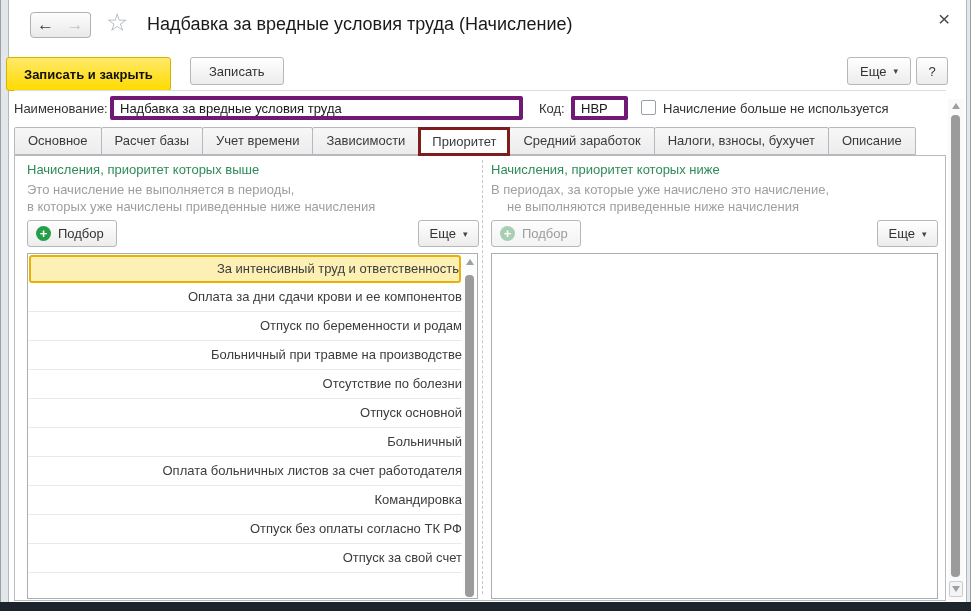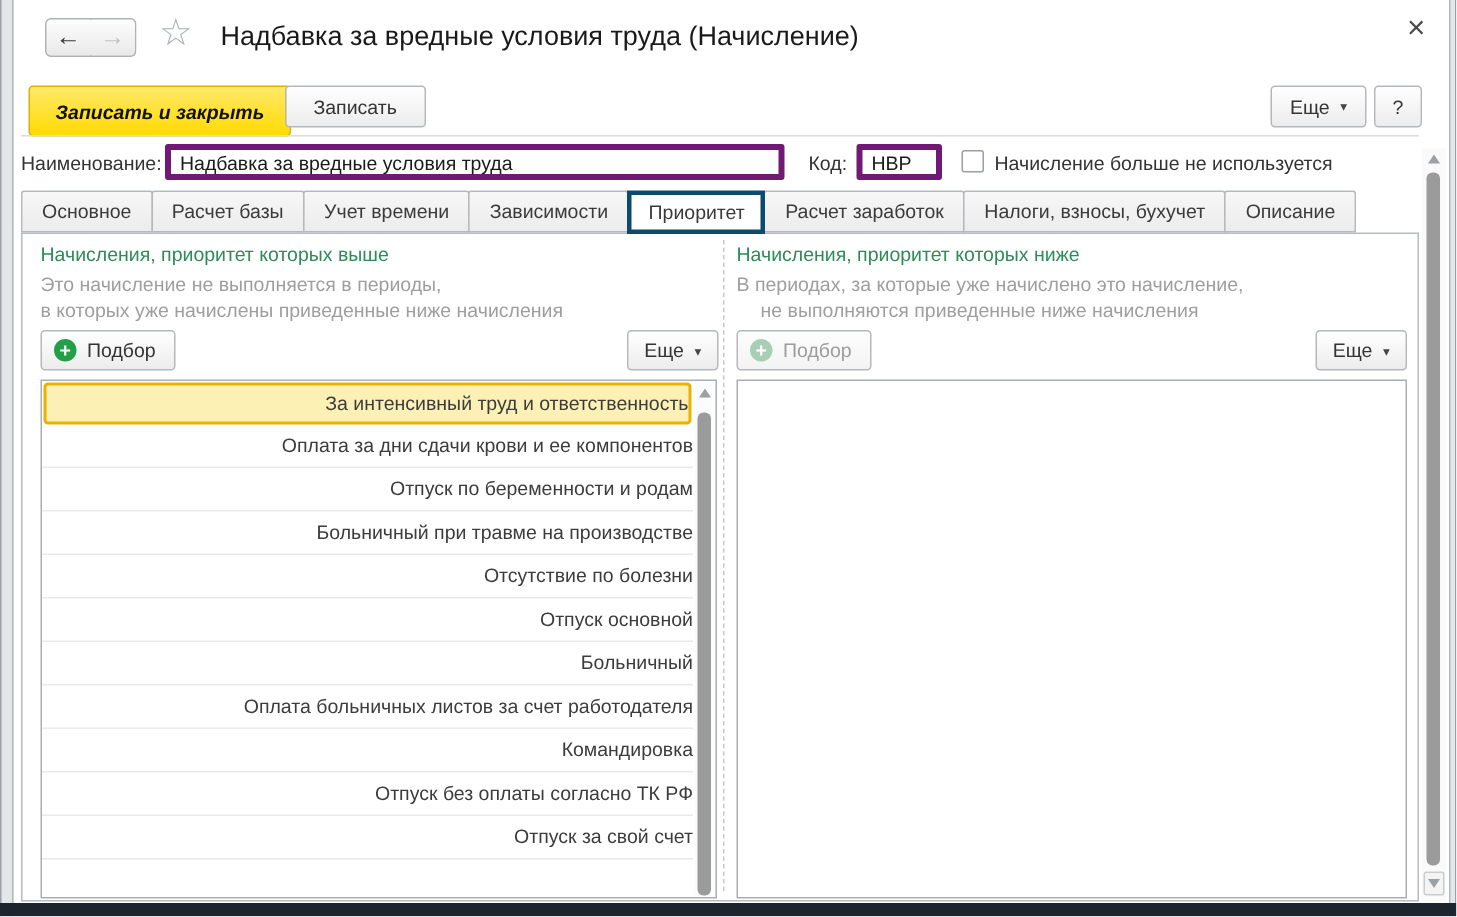--- a/index.html
+++ b/index.html
@@ -25,23 +25,23 @@
   .nav-back .glyph { font-size:17px; font-weight:bold; color:#3a3a3a; }
   .nav-fwd  .glyph { font-size:17px; font-weight:bold; color:#c0c4c8; }
   .star { position:absolute; left:106px; top:8px; font-size:25px; color:#aab0b6; cursor:pointer; line-height:28px;}
   .win-title { position:absolute; left:147px; top:14px; font-size:18px; color:#1a1a1a; white-space:nowrap; }
   .close-x { position:absolute; left:938px; top:8px; font-size:21px; color:#4a4a4a; cursor:pointer; line-height:22px;}
 
   
   .btn { display:inline-flex; align-items:center; justify-content:center; height:28px;
          background:linear-gradient(#ffffff,#ececec); border:1px solid #b4b8bc; border-radius:3px;
          color:#333; font-size:13px; cursor:pointer; white-space:nowrap; }
-  .btn-yellow { position:absolute; left:19px; top:57px; padding:16px 17px; font-weight:bold;
+  .btn-yellow { position:absolute; left:6px; top:57px; padding:16px 17px; font-weight:bold;
                 background:linear-gradient(#ffe96a, var(--primary-button-yellow,#ffdb00));
-                border:1px solid #d8b200; color:#111;font-style:italic; }
+                border:1px solid #d8b200; color:#111; }
   .btn-save   { position:absolute; left:190px; top:57px; padding:0 18px; }
   .btn-more-top { position:absolute; left:847px; top:57px; width:64px; }
   .btn-help   { position:absolute; left:916px; top:57px; width:32px; }
   .dd { font-size:9px; color:#444; margin-left:7px; line-height:10px; }
   .cmd-sep { position:absolute; left:14px; top:90px; width:932px; height:1px; background:#dcdcdc; }
 
   
   .form-label { position:absolute; top:101px; color:#333; white-space:nowrap; }
   .lbl-name { left:14px; }
   .lbl-code { left:539px; }
@@ -52,21 +52,21 @@
   .input-code { left:571px; width:57px; }
   .checkbox { position:absolute; left:641px; top:100px; width:15px; height:15px; background:#fff;
               border:1px solid #9aa0a5; border-radius:2px; cursor:pointer; }
 
   
   .tabbar { position:absolute; left:14px; top:127px; display:flex; align-items:flex-start; height:29px; }
   .tab { height:28px; line-height:26px; padding:0 13px; background:linear-gradient(#f7f7f7,#ececec);
          border:1px solid #b5b9bd; margin-right:-1px; color:#3a3a3a; cursor:pointer;
          border-radius:2px 2px 0 0; position:relative; z-index:1; white-space:nowrap; }
   .tab.active { height:29px; line-height:23px; padding:0 11px; background:#fff;
-                border:3px solid #0c4a6e; border-radius:0; z-index:3; }
+                border:3px solid #7f1d1d; border-radius:0; z-index:3; }
 
   
   .panel { position:absolute; left:14px; top:155px; width:932px; height:446px;
            border:1px solid #b7bbbf; background:#fff; }
   .section-header { position:absolute; color:var(--section-header-green,#2e8b57); white-space:nowrap; }
   .hint { position:absolute; color:#9e9e9e; white-space:nowrap; }
   .hdr-left { left:12px; top:6px; }
   .hint-l1 { left:12px; top:26px; } .hint-l2 { left:12px; top:43px; }
   .hdr-right { left:476px; top:6px; }
   .hint-r1 { left:476px; top:26px; } .hint-r2 { left:492px; top:43px; }
@@ -141,21 +141,21 @@
   <input class="text-input input-code" value="НВР" style="">
   <div class="checkbox"></div>
   <div class="form-label lbl-check">Начисление больше не используется</div>
 
   <div class="tabbar">
       <div class="tab">Основное</div>
       <div class="tab">Расчет базы</div>
       <div class="tab">Учет времени</div>
       <div class="tab">Зависимости</div>
       <div class="tab active">Приоритет</div>
-      <div class="tab">Расчет заработок</div>
+      <div class="tab">Средний заработок</div>
       <div class="tab">Налоги, взносы, бухучет</div>
       <div class="tab">Описание</div>
     </div>
 
   <div class="panel">
     <div class="section-header hdr-left">Начисления, приоритет которых выше</div>
     <div class="hint hint-l1">Это начисление не выполняется в периоды,</div>
     <div class="hint hint-l2">в которых уже начислены приведенные ниже начисления</div>
     <button class="btn btn-pick pick-left">
       <span class="add-ico">+</span>

